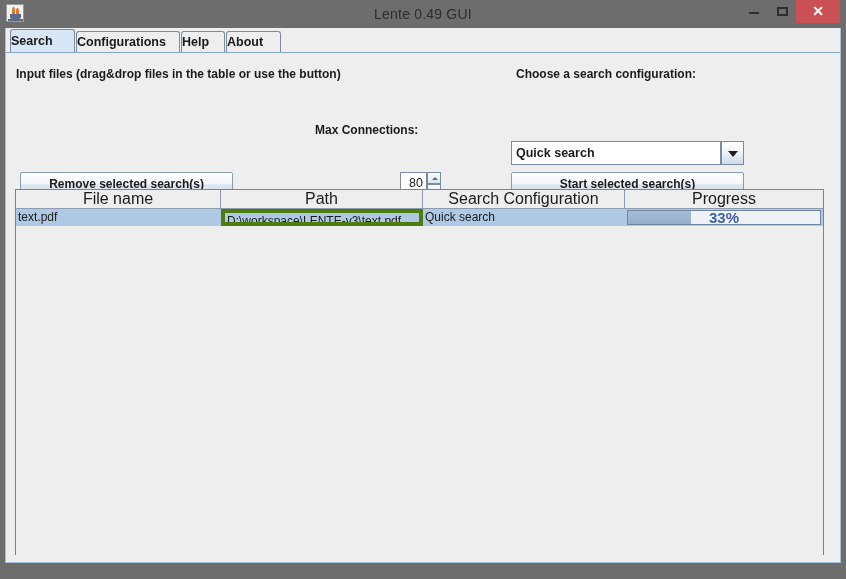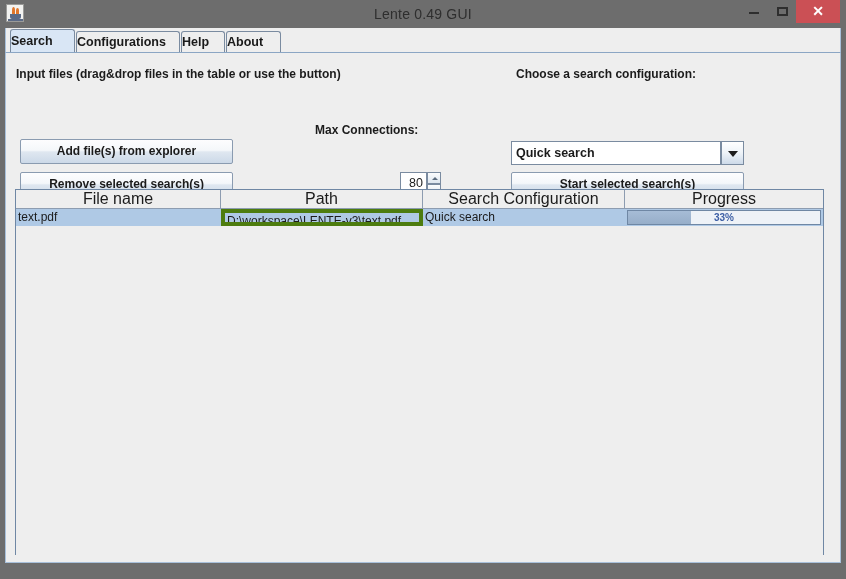--- a/index.html
+++ b/index.html
@@ -360,21 +360,21 @@
     left: 0; top: 0;
     height: 13px;
     background: linear-gradient(to bottom, #a6bcd6, #97aec9);
   }
   #progress-text {
     position: absolute;
     left: 0; top: 0;
     width: 192px; height: 13px;
     line-height: 13px;
     text-align: center;
-    font-size: 10px;
+    font-size: 15px;
     font-weight: bold;
     color: #3d5fa5;
   }
 </style>
 </head>
 <body>
 
 <div id="window">
 
   <div id="titlebar">
@@ -407,21 +407,20 @@
   </div>
 
   <div id="content">
 
     <div class="lbl" id="lbl-input">Input files (drag&amp;drop files in the table or use the button)</div>
 
     <div class="lbl" id="lbl-choose">Choose a search configuration:</div>
 
     <div class="lbl" id="lbl-maxconn">Max Connections:</div>
 
-    <div class="jbtn" id="btn-add">Add file(s) from explorer</div>
     <div class="jbtn" id="btn-rm-sel">Remove selected search(s)</div>
     <div class="jbtn" id="btn-rm-all">Remove all searchs</div>
 
     <div id="spinner">
       <div id="spinner-field">80</div>
       <div id="spinner-btns">
         <div class="spin-b" id="spin-up">
           <div class="ar"></div>
         </div>
         <div class="spin-b" id="spin-dn">

